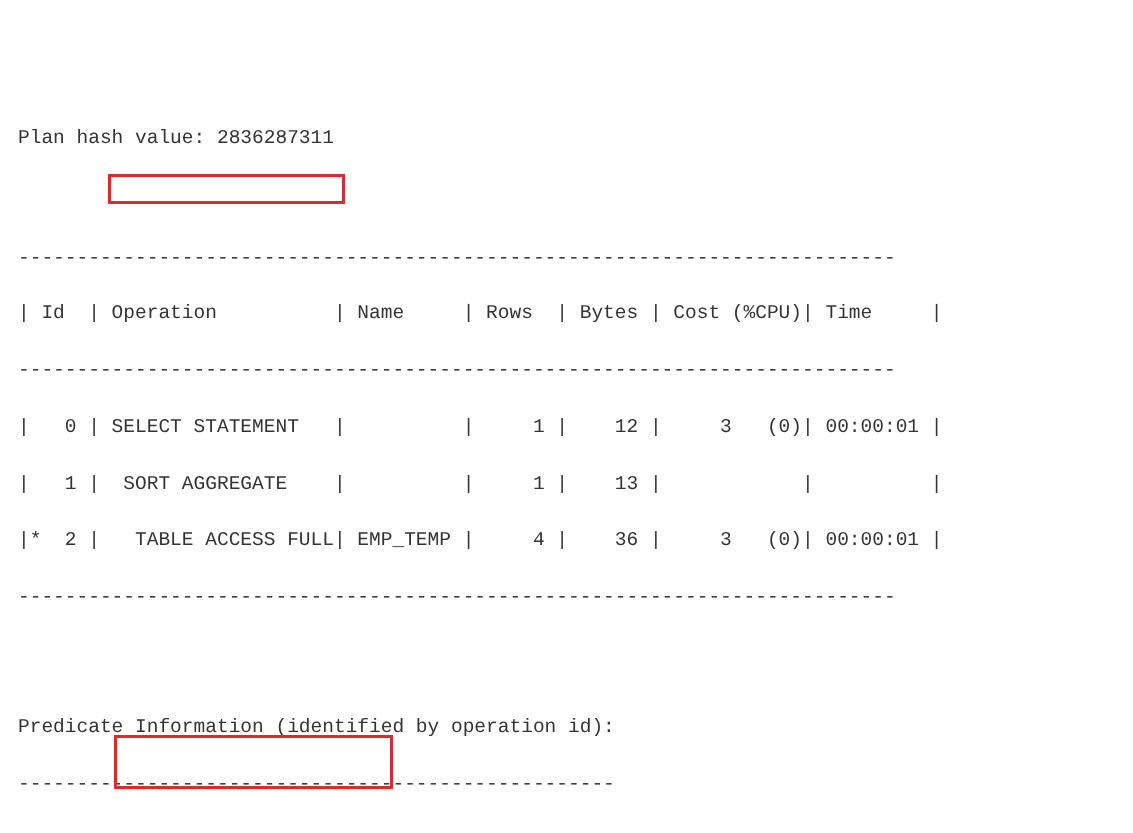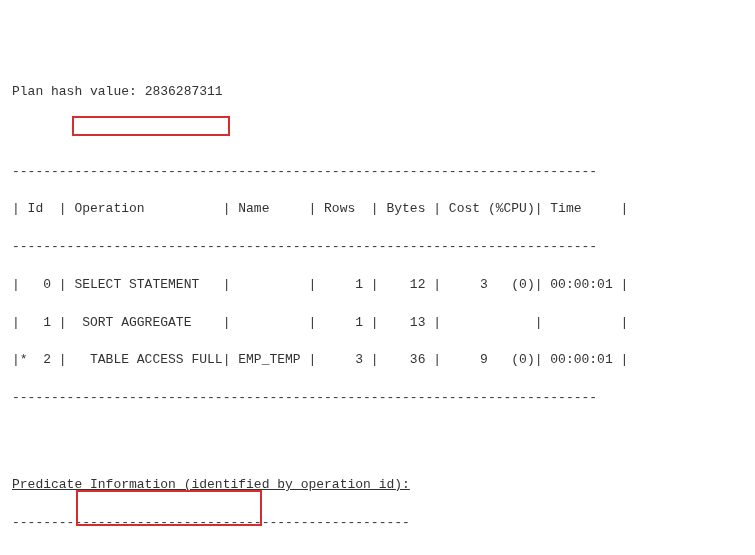--- a/index.html
+++ b/index.html
@@ -10,42 +10,42 @@
       color: #333;
       background: #fff;
       padding: 8px 12px;
       white-space: pre;
       position: relative;
       width: 755px;
     }
     .plan-header { margin-bottom: 4px; }
     .dash-line { letter-spacing: 0; }
     .row { }
-    .section-title { margin-top: 12px; text-decoration: underline; }
+    .section-title { margin-top: 12px; }
     .red-box {
       border: 2px solid #d82d2d;
       position: absolute;
       pointer-events: none;
     }
     .red-box-1 { left: 72px; top: 116px; width: 158px; height: 20px; }
     .red-box-2 { left: 76px; top: 490px; width: 186px; height: 36px; }
   </style>
 </head>
 <body>
 
 
 
 <div class="plan-header"><span>Plan hash value: </span><span>2836287311</span></div>
 <div> </div>
 <div class="dash-line">---------------------------------------------------------------------------</div>
 <div class="row">| Id  | Operation          | Name     | Rows  | Bytes | Cost (%CPU)| Time     |</div>
 <div class="dash-line">---------------------------------------------------------------------------</div>
 <div class="row">|   0 | SELECT STATEMENT   |          |     1 |    12 |     3   (0)| 00:00:01 |</div>
 <div class="row">|   1 |  SORT AGGREGATE    |          |     1 |    13 |            |          |</div>
-<div class="row">|*  2 |   TABLE ACCESS FULL| EMP_TEMP |     3 |    36 |     9   (0)| 00:00:01 |</div>
+<div class="row">|*  2 |   TABLE ACCESS FULL| EMP_TEMP |     4 |    36 |     3   (0)| 00:00:01 |</div>
 <div class="dash-line">---------------------------------------------------------------------------</div>
 <div> </div>
 <div class="section-title">Predicate Information (identified by operation id):</div>
 <div class="dash-line">---------------------------------------------------</div>
 <div> </div>
 
 
 
 
 

